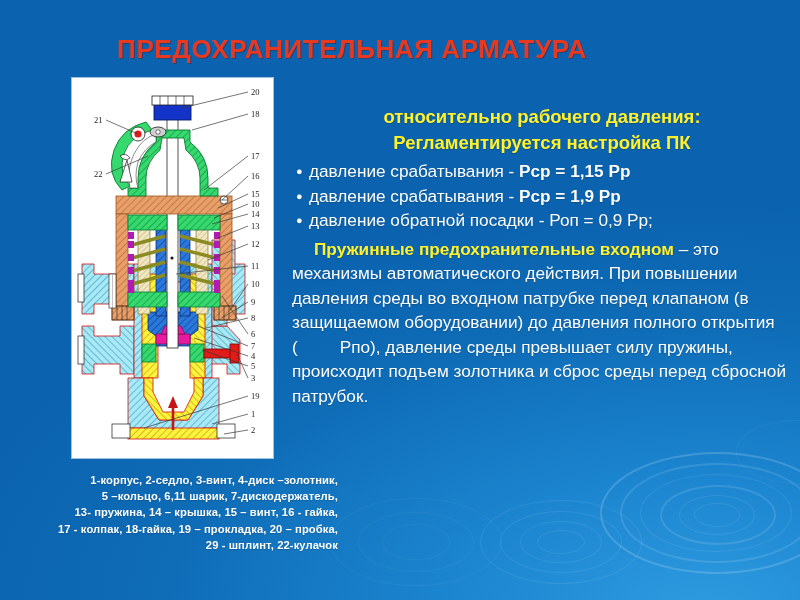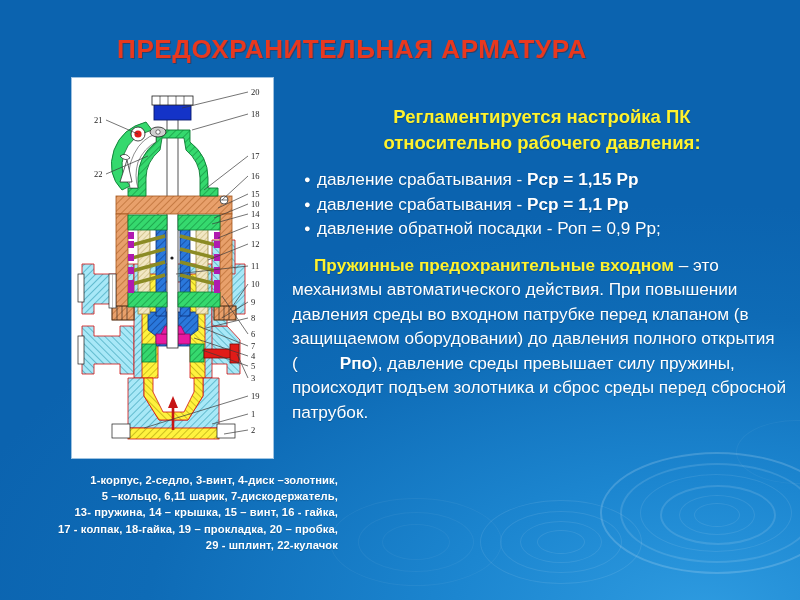--- a/index.html
+++ b/index.html
@@ -59,39 +59,39 @@
   
   #content{
     position:absolute;left:292px;top:104px;width:500px;
   }
   .lead{
     color:#FFF22D;font-weight:bold;font-size:18.5px;line-height:25px;
     text-align:center;
     text-shadow:0 1px 1px rgba(0,0,0,.22);
     margin:0 0 1px 0;
   }
-  .bullets{margin:12px;padding:0;list-style:none;}
+  .bullets{margin:4px;padding:0;list-style:none;}
   .bullets li{
     color:#FFFFFF;font-size:17.2px;line-height:24.5px;
     text-shadow:0 1px 1px rgba(0,0,0,.2);
     white-space:nowrap;
     position:relative;padding-left:13px;
   }
   .bullets li::before{
     content:"\25CF";position:absolute;left:0;top:0;
     font-size:11px;line-height:24.5px;color:#FFFFFF;
   }
   .bullets b{font-weight:bold;}
   .para{
     color:#FFFFFF;font-size:17.2px;line-height:24.6px;
     text-shadow:0 1px 1px rgba(0,0,0,.2);
     margin:3px 0 0 0;text-indent:22px;
   }
   .para .hl{color:#FFF22D;font-weight:bold;}
-  .para b{font-weight:bold;padding-left:42px;}
+  .para b{font-weight:normal;padding-left:42px;}
 </style>
 </head>
 <body>
 
 <div id="bg">
   <div class="grad"></div>
   <div class="flat-top"></div>
 
   <div class="ripple bright" style="left:600px;top:452px;width:230px;height:118px;"></div>
   <div class="ripple" style="left:620px;top:463px;width:190px;height:96px;"></div>
@@ -363,23 +363,23 @@
 
 <div id="figure-caption">
   <div>1-корпус, 2-седло, 3-винт, 4-диск –золотник,</div>
   <div>5 –кольцо, 6,11 шарик, 7-дискодержатель,</div>
   <div>13- пружина, 14 – крышка, 15 – винт, 16 - гайка,</div>
   <div>17 - колпак, 18-гайка, 19 – прокладка, 20 – пробка,</div>
   <div>29 - шплинт, 22-кулачок</div>
 </div>
 
 <div id="content">
+  <div class="lead">относительно рабочего давления:</div>
   <div class="lead">Регламентируется настройка ПК</div>
-  <div class="lead">относительно рабочего давления:</div>
 
   <ul class="bullets">
     <li><span>давление срабатывания - </span><b>Рср = 1,15 Рр</b></li>
-    <li><span>давление срабатывания - </span><b>Рср = 1,1 Рр</b></li>
+    <li><span>давление срабатывания - </span><b>Рср = 1,9 Рр</b></li>
     <li><span>давление обратной посадки - </span><span>Роп = 0,9 Рр;</span></li>
   </ul>
 
   <p class="para"><span class="hl">Пружинные предохранительные входном</span><span> – это механизмы автоматического действия. При повышении давления среды во входном патрубке перед клапаном (в защищаемом оборудовании) до давления полного открытия (</span><b>Рпо</b><span>), давление среды превышает силу пружины, происходит подъем золотника и сброс среды перед сбросной патрубок.</span></p>
 </div>
 
 </body></html>

